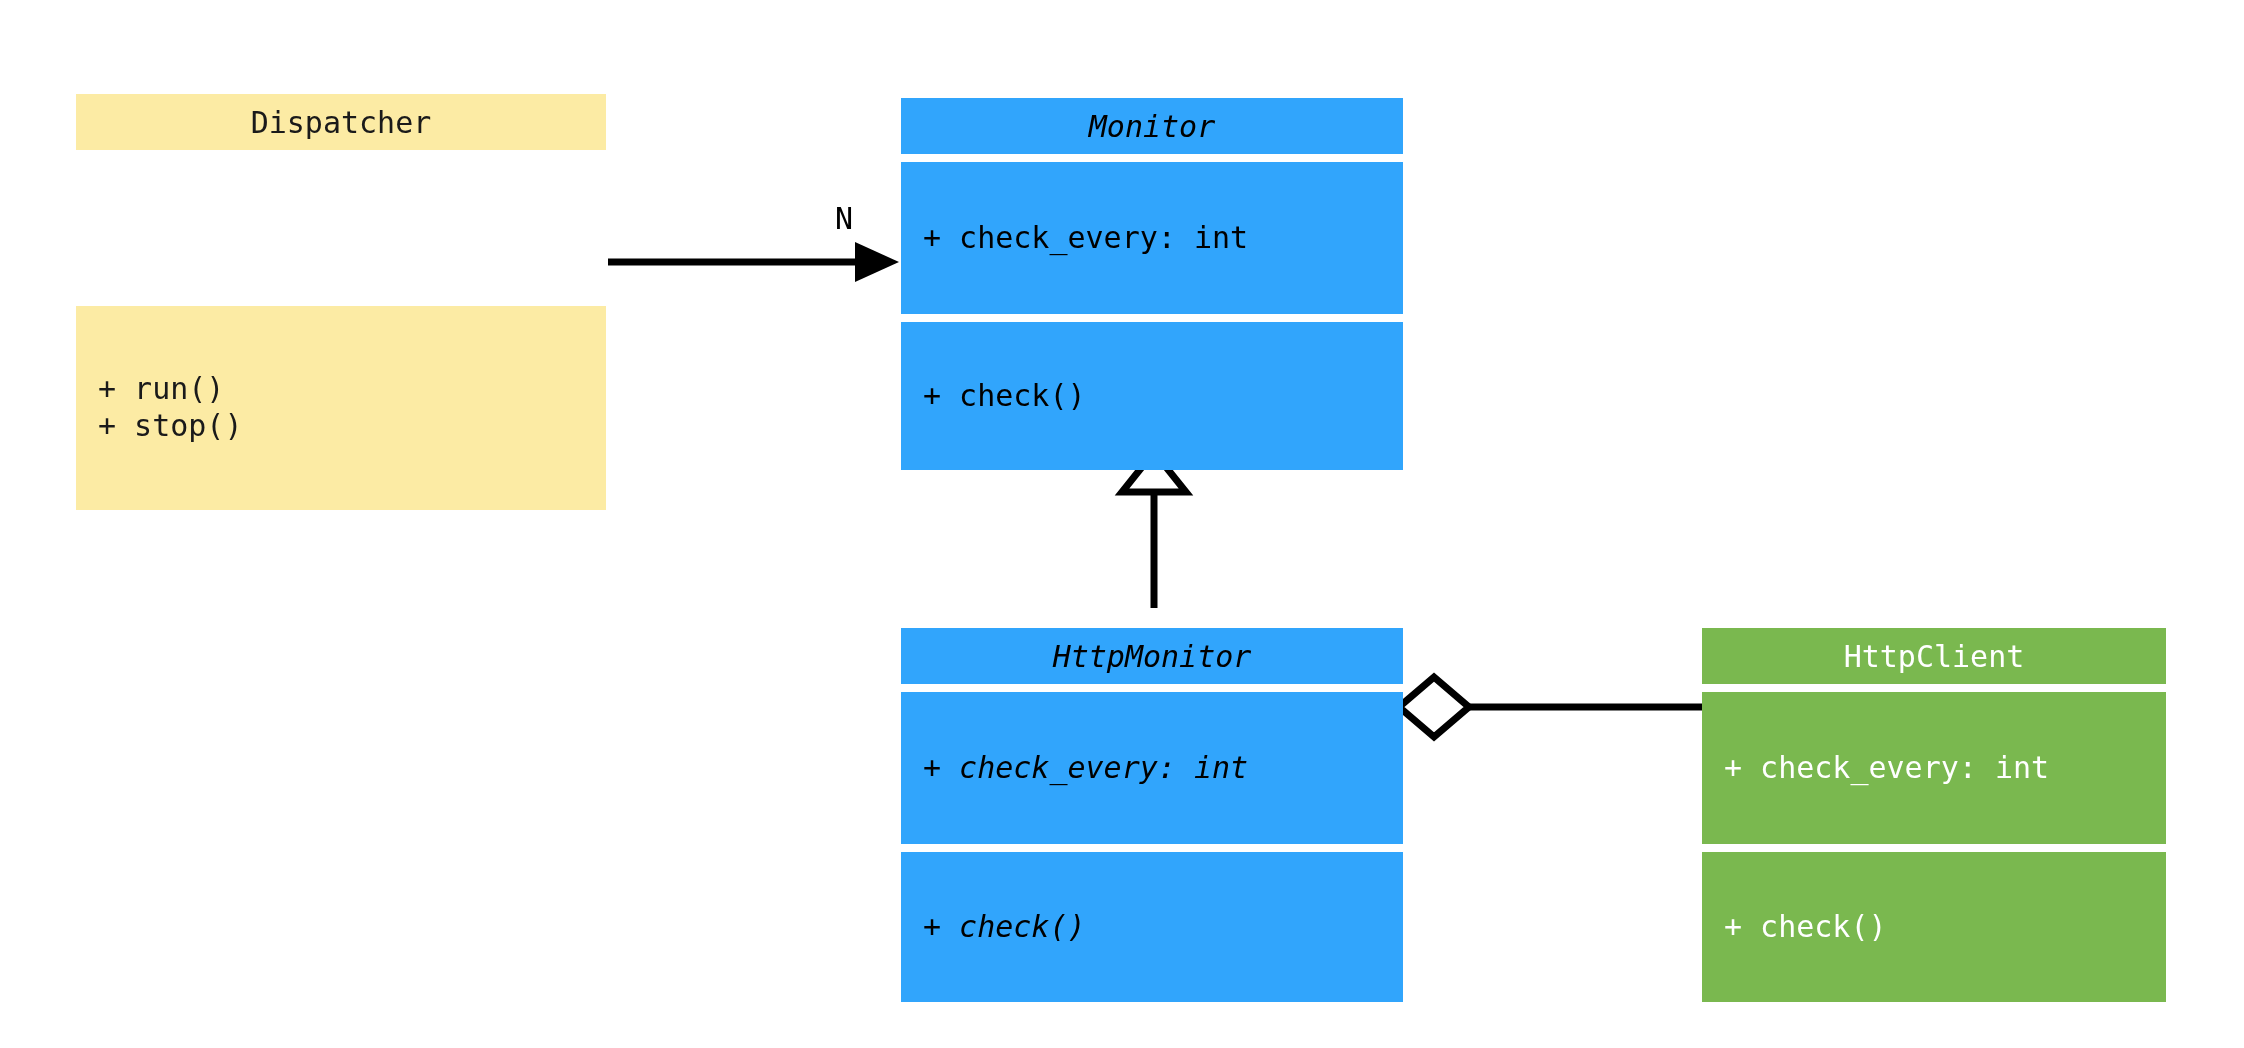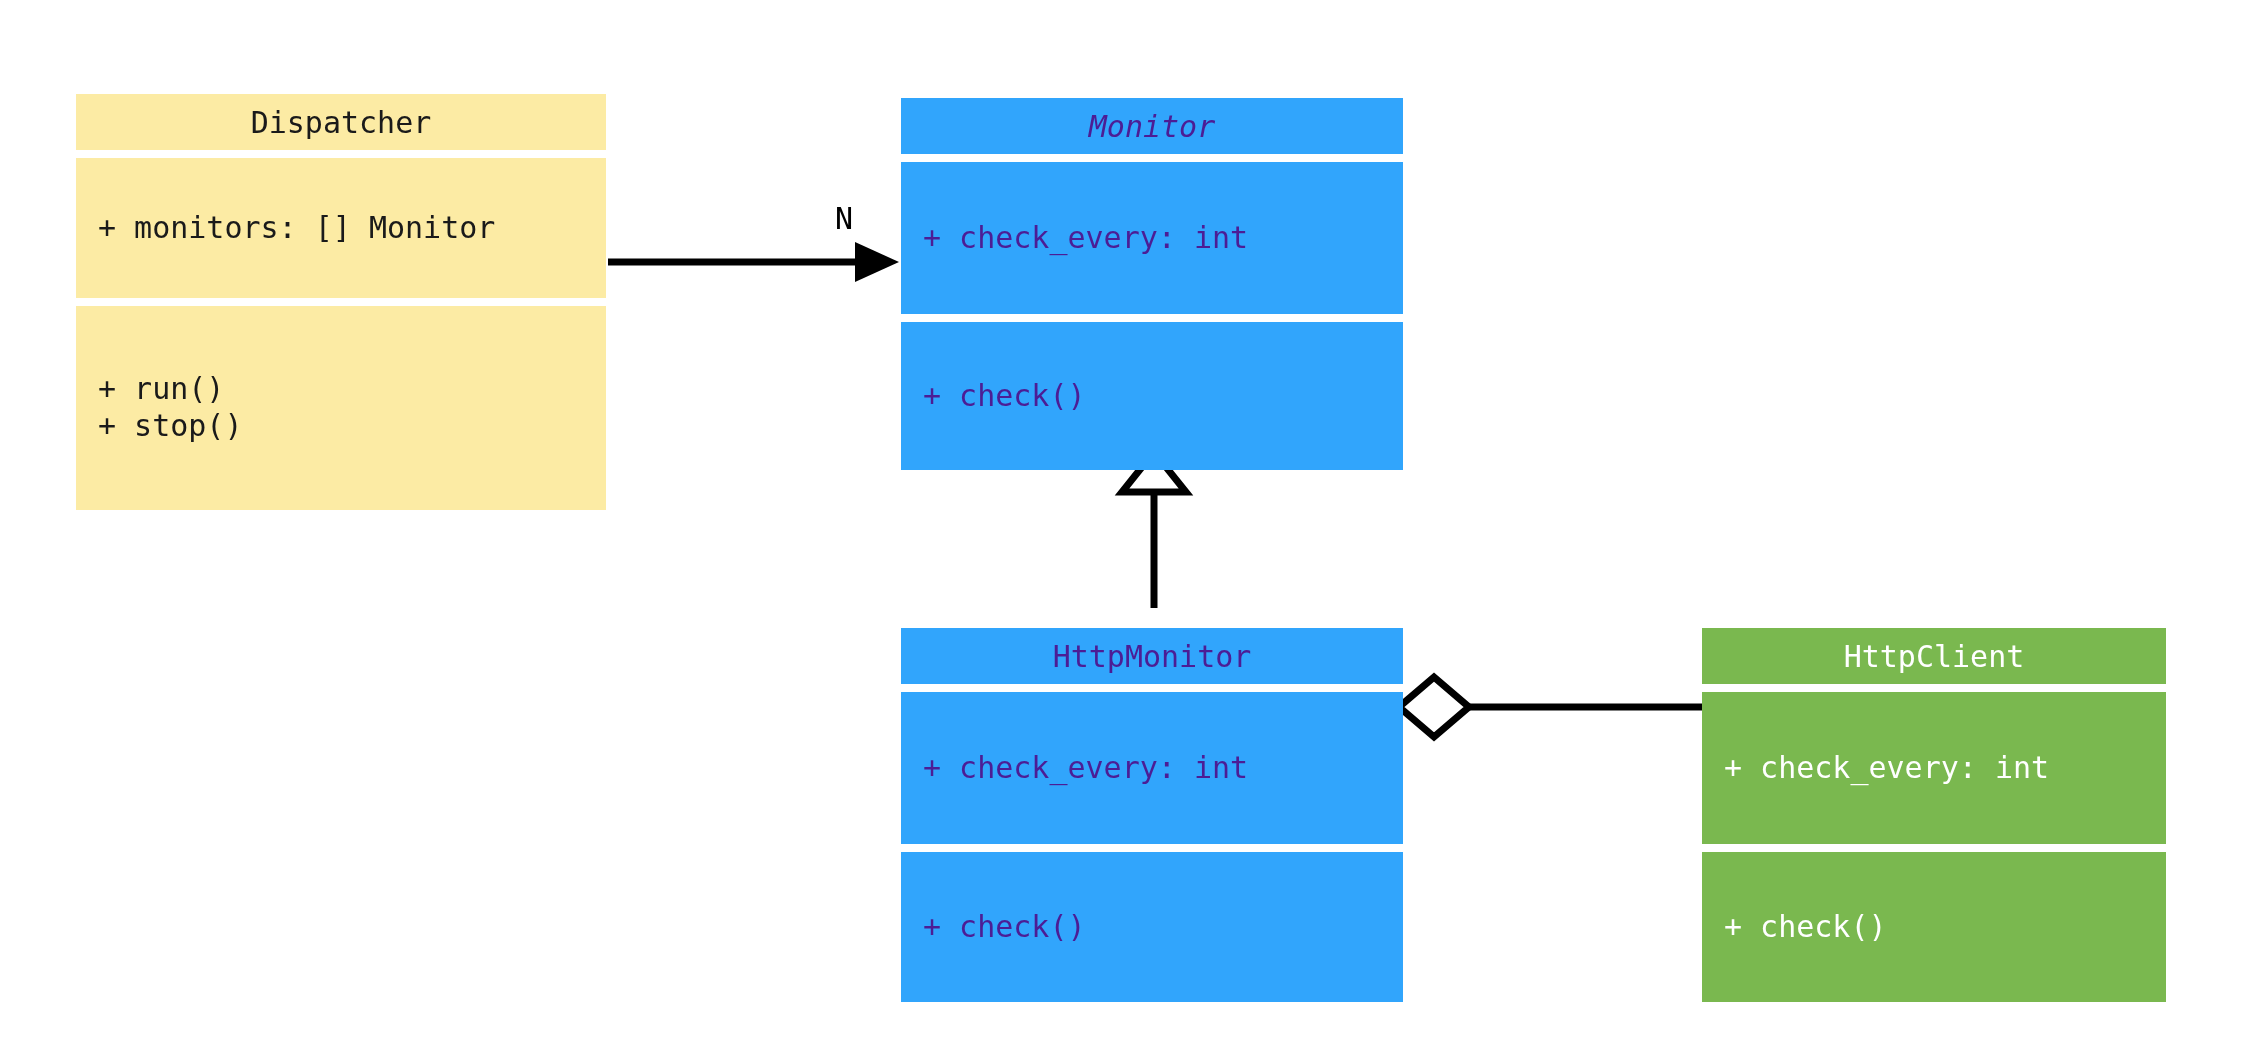--- a/index.html
+++ b/index.html
@@ -56,21 +56,21 @@
     white-space: pre;
   }
 
   
   .theme-yellow .uml-section { background: #fceba4; }
   .theme-yellow .uml-title,
   .theme-yellow .uml-body { color: #1a1a1a; }
 
   .theme-blue .uml-section { background: #31a5fc; }
   .theme-blue .uml-title,
-  .theme-blue .uml-body { color: #4c1d95; }
+  .theme-blue .uml-body { color: #000000; }
 
   .theme-green .uml-section { background: #7ab84f; }
   .theme-green .uml-title,
   .theme-green .uml-body { color: #ffffff; }
 
   
   .connector-layer {
     position: absolute;
     left: 0;
     top: 0;
@@ -105,40 +105,37 @@
     <g>
       <polygon points="1399,707 1434,677 1469,707 1434,737" fill="#ffffff" stroke="#000000" stroke-width="7" stroke-linejoin="miter"></polygon>
       <line x1="1469" y1="707" x2="1702" y2="707" stroke="#000000" stroke-width="7"></line>
     </g>
   </svg>
 
   <div class="edge-label" style="left: 835px; top: 201px;">N</div>
 
   <div class="uml-class theme-yellow" style="left: 76px; top: 74px; width: 530px; height: 373px;">
     <div class="uml-section uml-title" style="top: 0px; height: 56px;">Dispatcher</div>
-    <div class="uml-section uml-body" style="top: 64px; height: 140px;">
-      <div class="row">+ monitors: [] Monitor</div>
-    </div>
     <div class="uml-section uml-body" style="top: 212px; height: 204px;">
       <div class="row">+ run()</div>
       <div class="row">+ stop()</div>
     </div>
   </div>
 
   <div class="uml-class theme-blue" style="left: 901px; top: 78px; width: 502px; height: 372px;">
     <div class="uml-section uml-title abstract" style="top: 0px; height: 56px;">Monitor</div>
     <div class="uml-section uml-body" style="top: 64px; height: 152px;">
       <div class="row">+ check_every: int</div>
     </div>
     <div class="uml-section uml-body" style="top: 224px; height: 148px;">
       <div class="row">+ check()</div>
     </div>
   </div>
 
-  <div class="uml-class theme-blue" style="left: 901px; top: 608px; width: 502px; height: 374px;">
+  <div class="uml-class theme-blue" style="left: 901px; top: 608px; width: 502px; height: 374px; font-style: italic;">
     <div class="uml-section uml-title" style="top: 0px; height: 56px;">HttpMonitor</div>
     <div class="uml-section uml-body" style="top: 64px; height: 152px;">
       <div class="row">+ check_every: int</div>
     </div>
     <div class="uml-section uml-body" style="top: 224px; height: 150px;">
       <div class="row">+ check()</div>
     </div>
   </div>
 
   <div class="uml-class theme-green" style="left: 1702px; top: 608px; width: 464px; height: 374px;">

